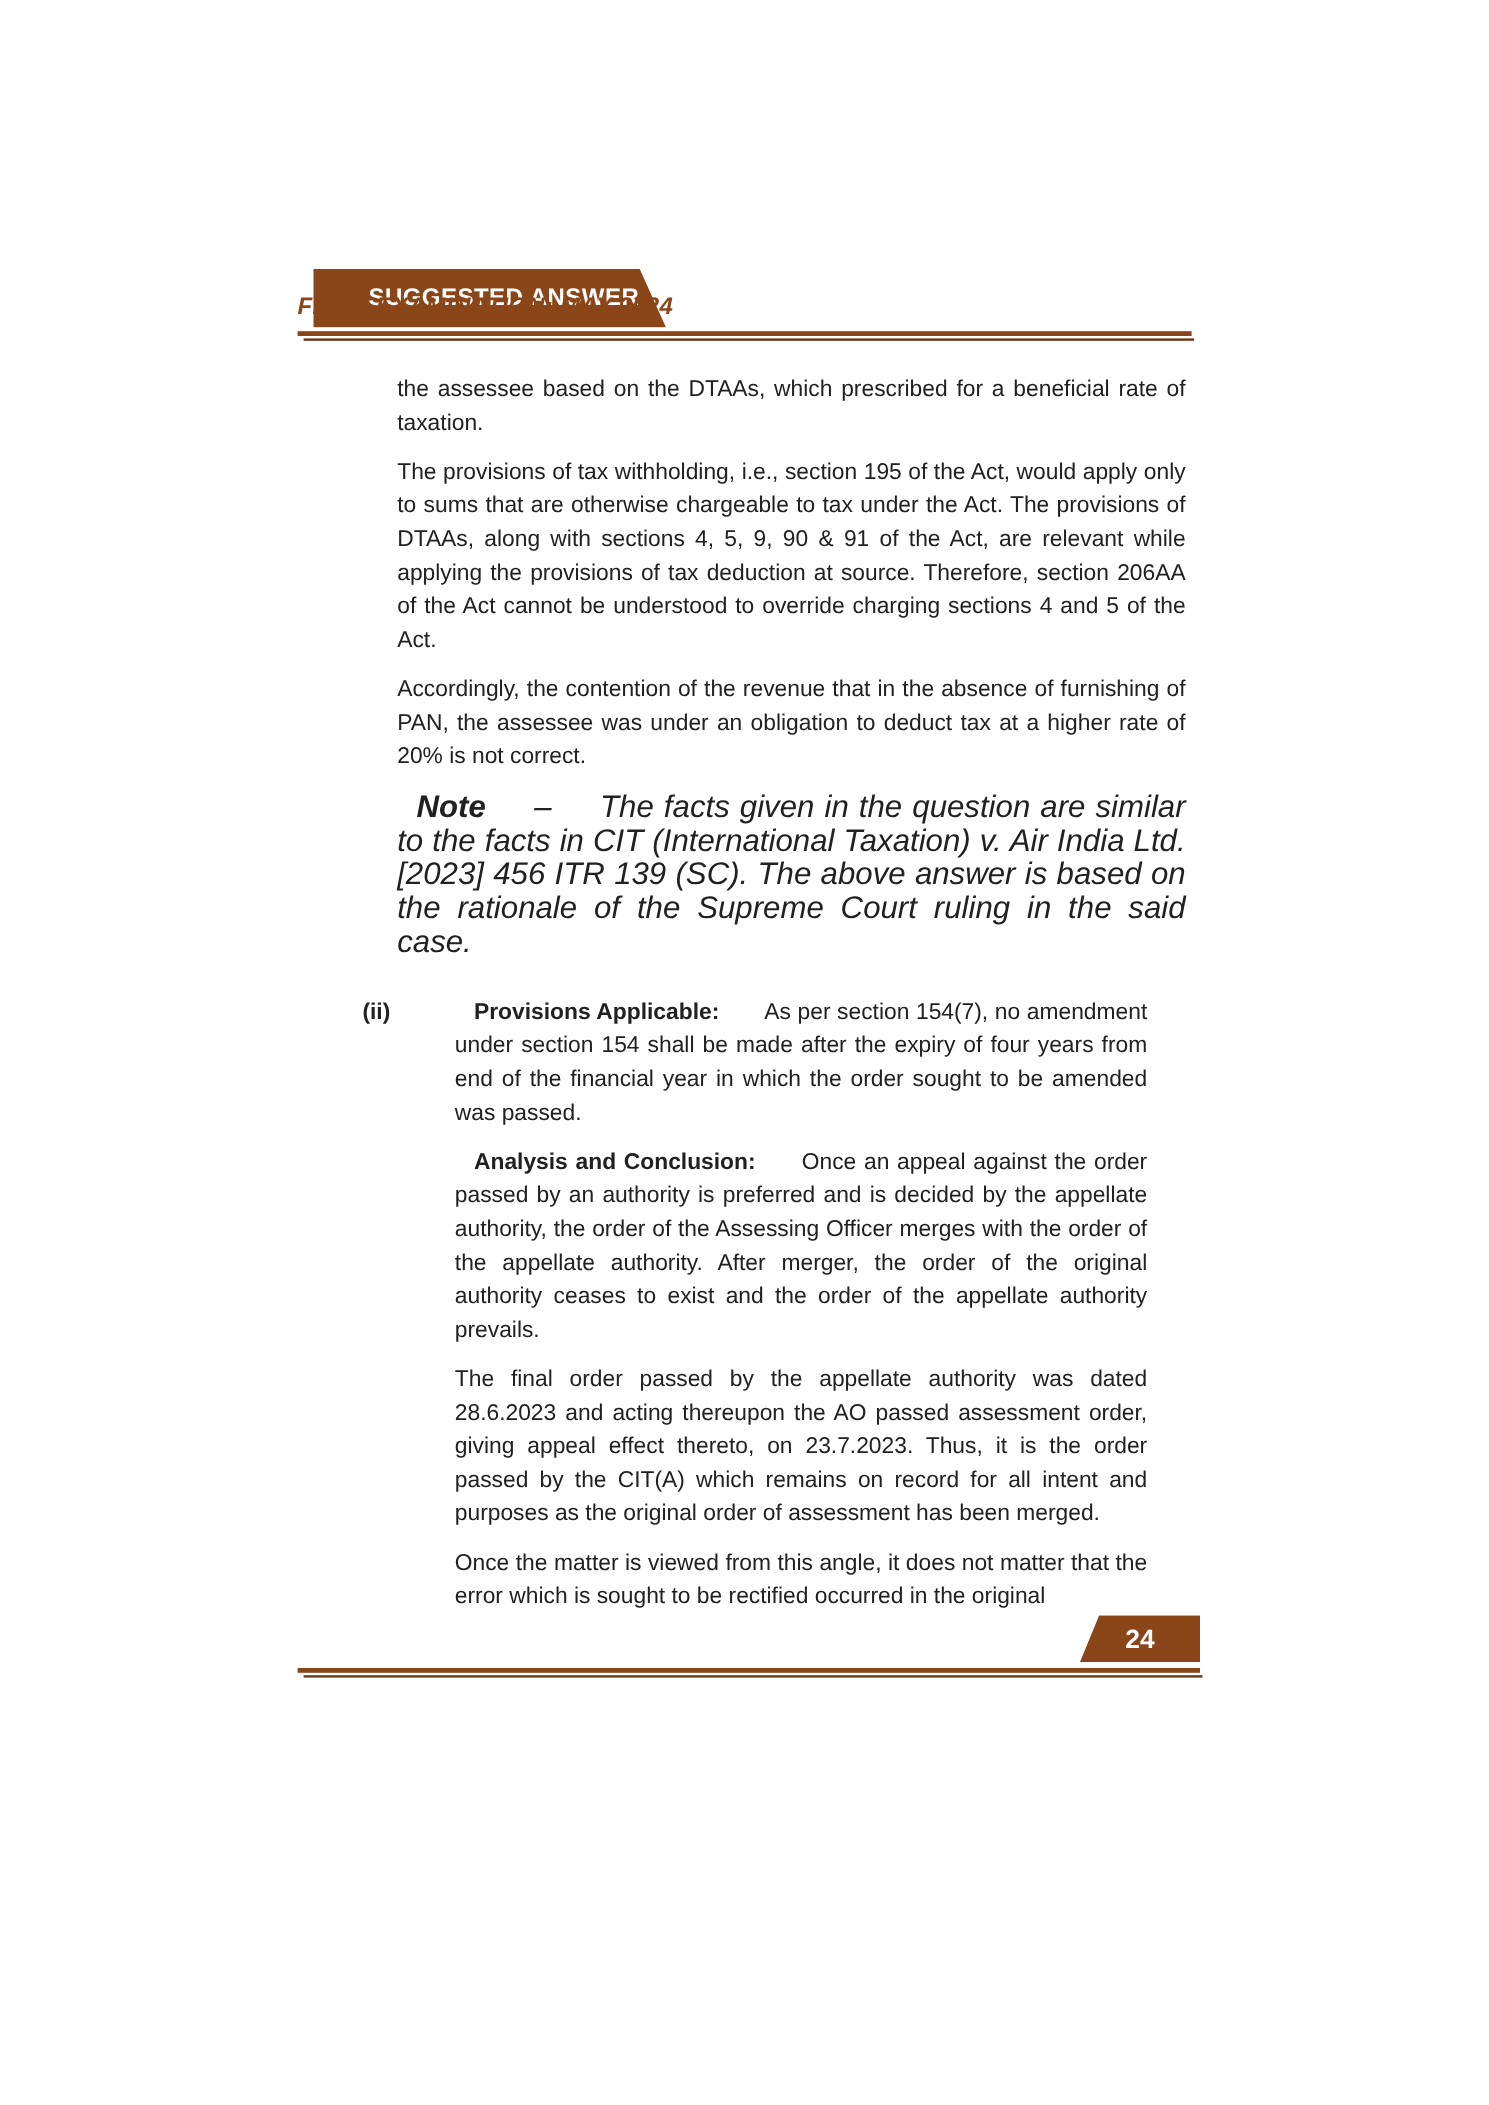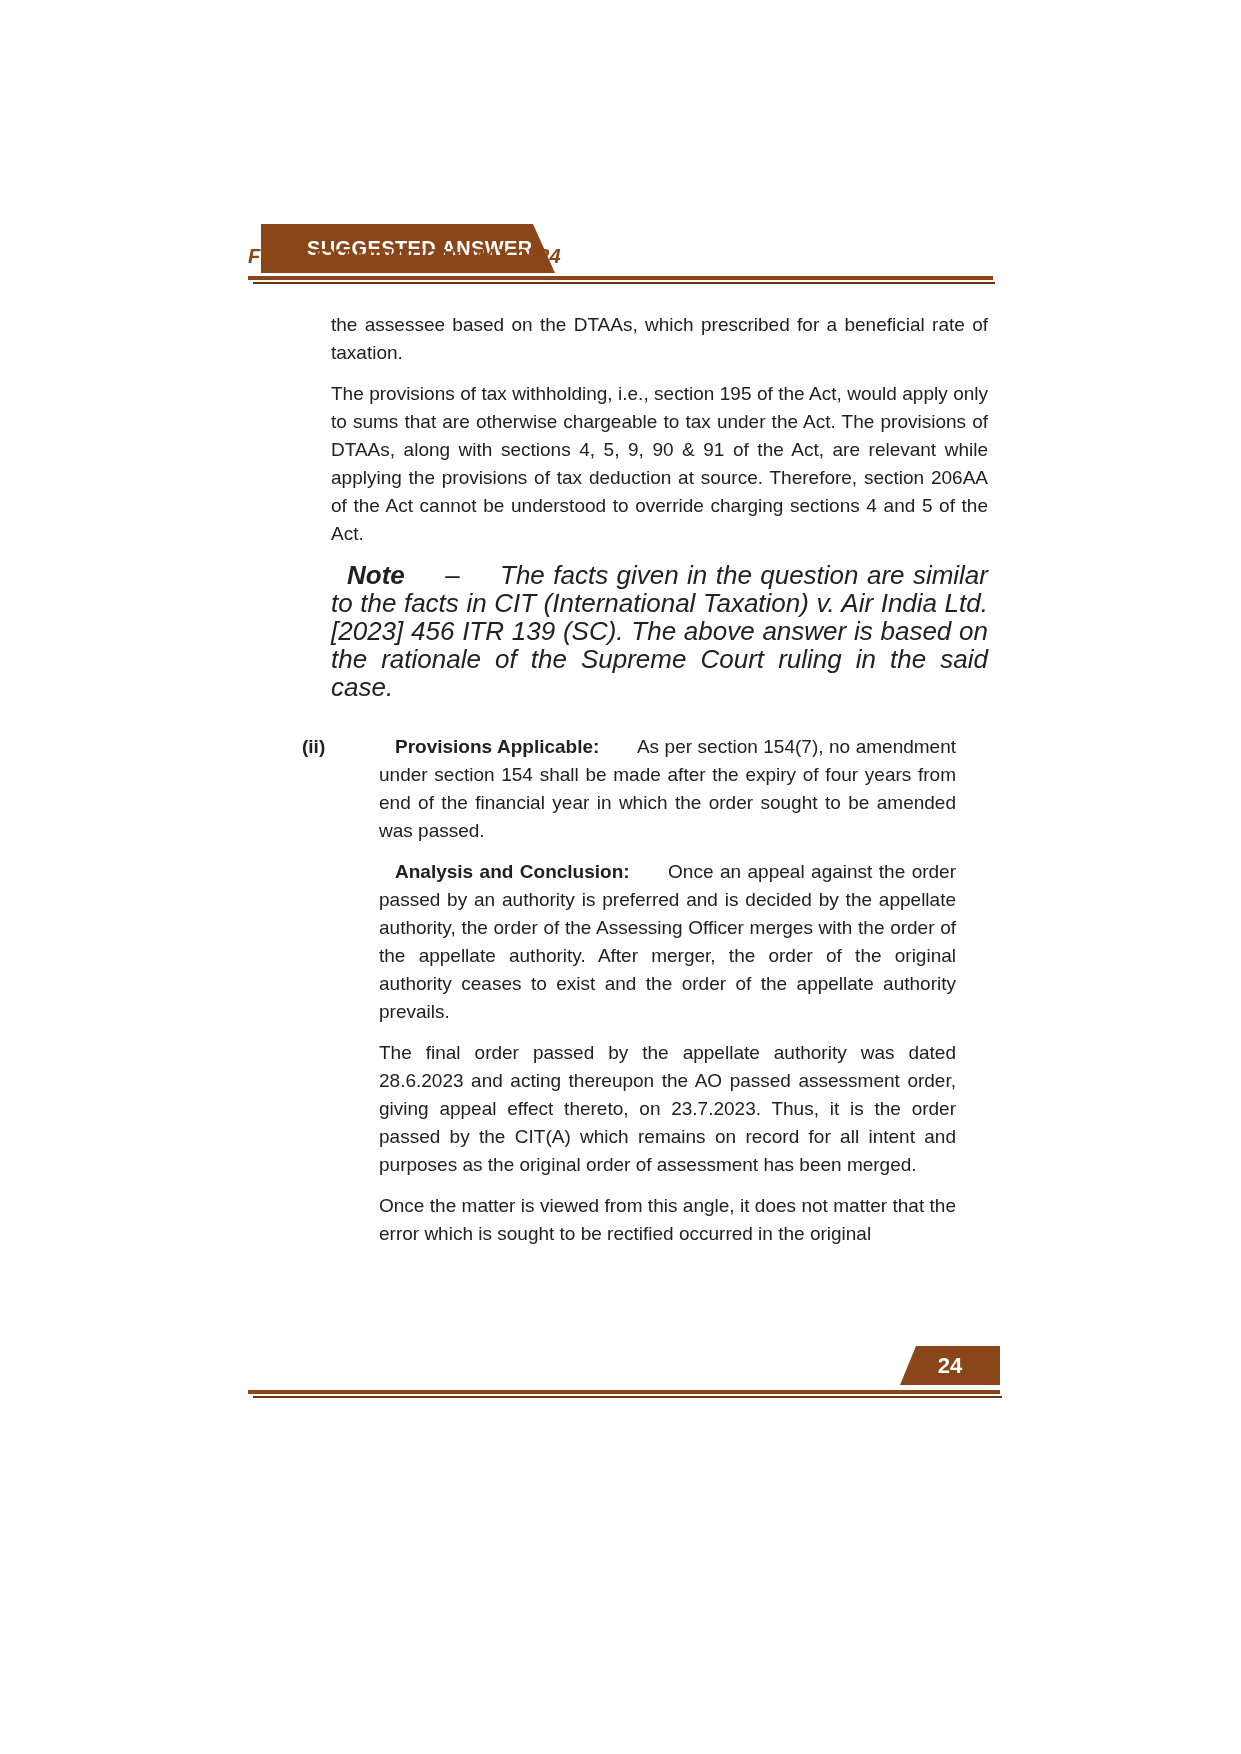--- a/index.html
+++ b/index.html
@@ -99,20 +99,21 @@
     <div class="rule header-rule"></div>
     <div class="rule dark header-rule-2"></div>
   </header>
 
   <main class="content">
 
     <p class="para">the assessee based on the DTAAs, which prescribed for a beneficial rate of taxation.</p>
 
     <p class="para">The provisions of tax withholding, i.e., section 195 of the Act, would apply only to sums that are otherwise chargeable to tax under the Act. The provisions of DTAAs, along with sections 4, 5, 9, 90 &amp; 91 of the Act, are relevant while applying the provisions of tax deduction at source. Therefore, section 206AA of the Act cannot be understood to override charging sections 4 and 5 of the Act.</p>
 
+    <p class="para">Accordingly, the contention of the revenue that in the absence of furnishing of PAN, the assessee was under an obligation to deduct tax at a higher rate of 20% is not correct.</p>
 
     <p class="para note"><span class="note-label">Note</span><span> – </span><span>The facts given in the question are similar to the facts in CIT (International Taxation) v. Air India Ltd. [2023] 456 ITR 139 (SC). The above answer is based on the rationale of the Supreme Court ruling in the said case.</span></p>
 
     <div class="item">
       <div class="item-marker">(ii)</div>
       <div class="item-body">
 
 
         <p class="para"><span class="lead-label">Provisions Applicable:</span> <span>As per section 154(7), no amendment under section 154 shall be made after the expiry of four years from end of the financial year in which the order sought to be amended was passed.</span></p>
 

